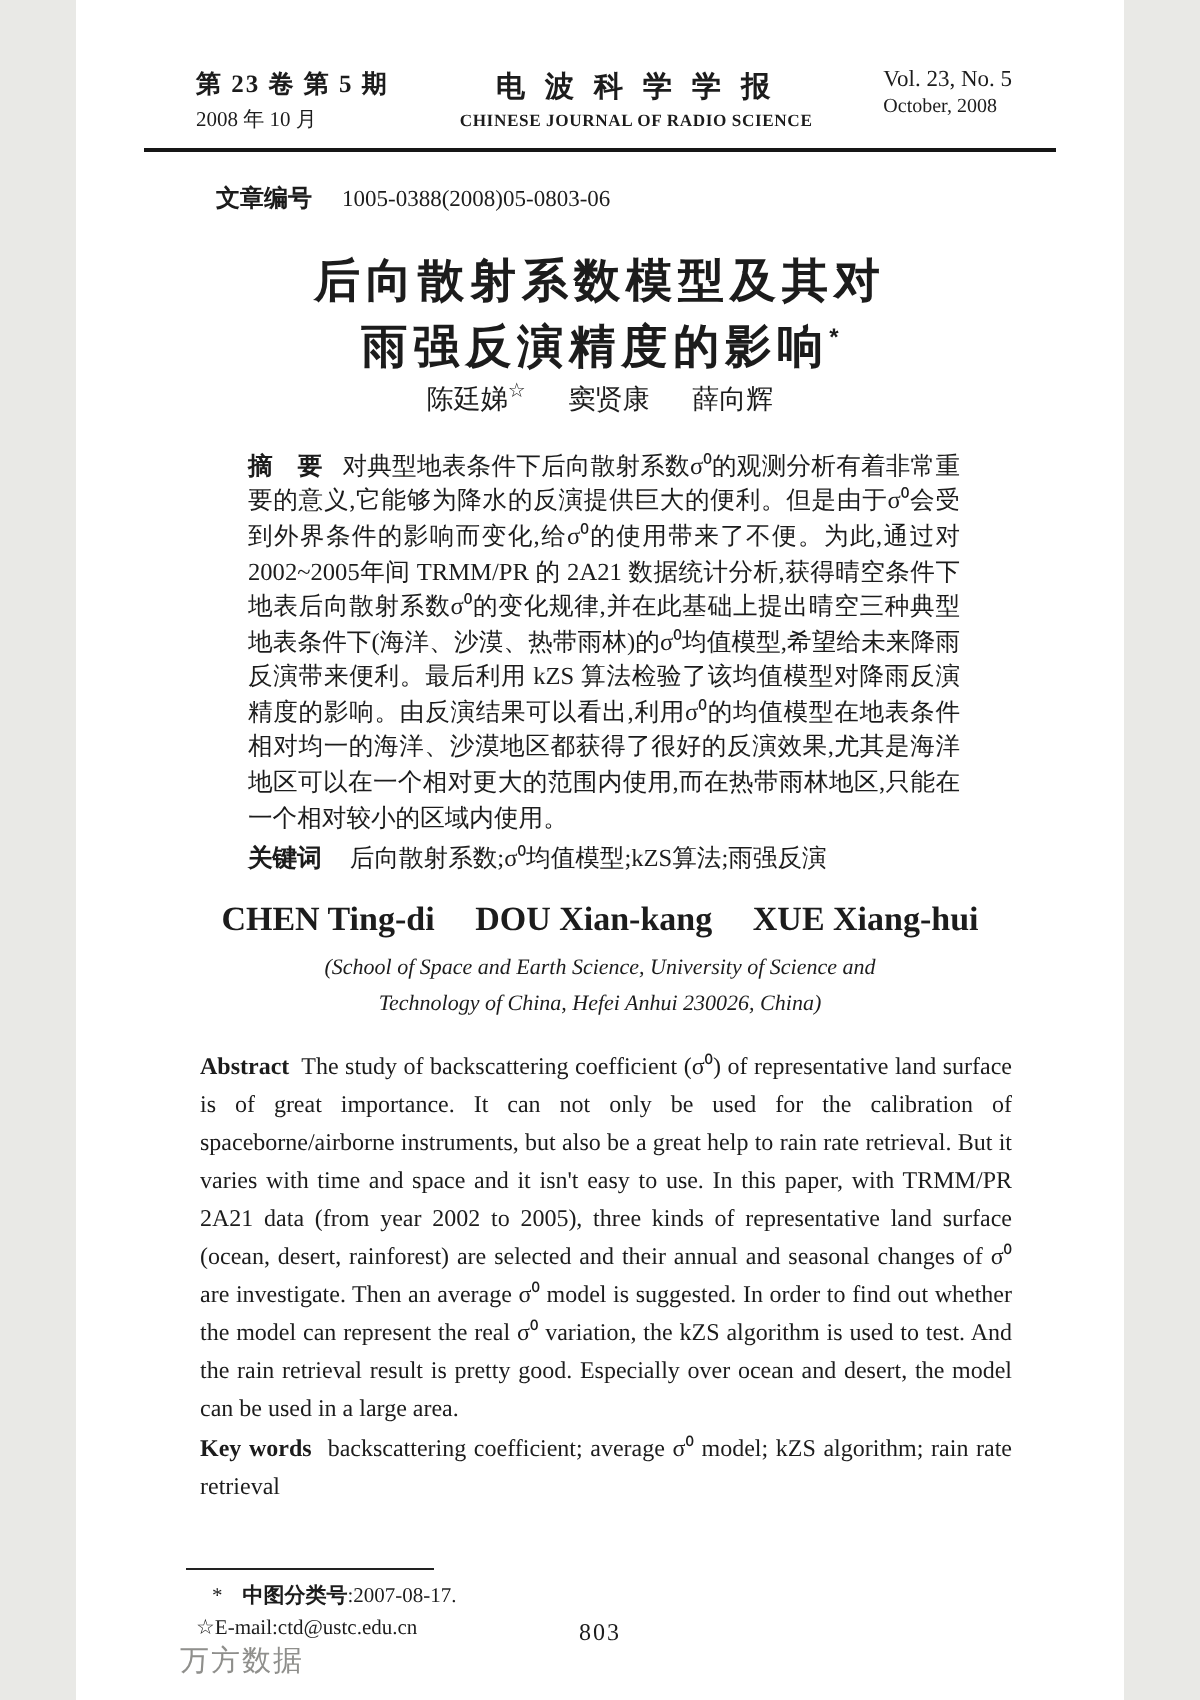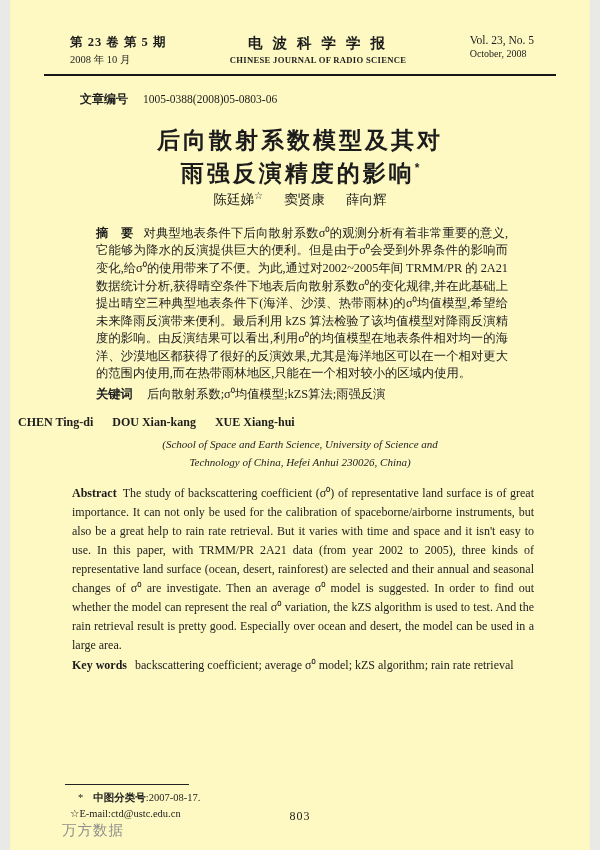--- a/index.html
+++ b/index.html
@@ -1,17 +1,17 @@
 <!DOCTYPE html>
 <html><head>
 <meta charset="utf-8">
 <style>
   html,body{margin:0;padding:0;}
   body{background:#e9e9e6;font-family:"Liberation Serif",serif;}
-  .page{position:relative;width:580px;height:850px;margin:0 auto;background:#fef9c3;color:#1c1c1c;overflow:hidden;}
+  .page{position:relative;width:524px;height:850px;margin:0 auto;background:#ffffff;color:#1c1c1c;overflow:hidden;}
   
   .hdr{display:flex;justify-content:space-between;align-items:flex-start;padding:34px 56px 0 60px;}
   .hdr-left .l1{font-size:12.5px;font-weight:bold;letter-spacing:1px;}
   .hdr-left .l2{font-size:10.5px;margin-top:2px;}
   .hdr-center{text-align:center;}
   .hdr-center .l1{font-size:14.5px;font-weight:bold;letter-spacing:3px;font-family:"Liberation Sans",sans-serif;}
   .hdr-center .l2{font-size:8.6px;font-weight:bold;margin-top:2px;letter-spacing:.3px;}
   .hdr-right{text-align:left;}
   .hdr-right .l1{font-size:11.5px;}
   .hdr-right .l2{font-size:10px;margin-top:2px;}
@@ -31,21 +31,21 @@
   .abs-cn{margin:16px 82px 0 86px;font-size:12.3px;line-height:1.43;text-align:justify;}
   .abs-cn .lbl{font-weight:bold;font-family:"Liberation Sans",sans-serif;margin-right:10px;}
   .kw-cn{margin:2px 60px 0 86px;font-size:12.3px;}
   .kw-cn .lbl{font-weight:bold;font-family:"Liberation Sans",sans-serif;margin-right:14px;}
   .clc{margin:4px 60px 0 86px;font-size:12.3px;}
   .clc .lbl{font-weight:bold;font-family:"Liberation Sans",sans-serif;}
   .clc .val{margin:0 0 0 12px;}
   .clc .lbl2{font-weight:bold;font-family:"Liberation Sans",sans-serif;margin-left:66px;}
   
   .etitle{margin:20px 30px 0 30px;text-align:center;font-size:16.5px;font-weight:bold;line-height:1.55;letter-spacing:.2px;}
-  .eauthors{margin-top:12px;text-align:left;font-size:12px;font-weight:bold;}
+  .eauthors{margin-top:12px;text-align:center;font-size:17px;font-weight:bold;}
   .eauthors .nm{margin:0 8px;}
   .eaffil{margin-top:6px;text-align:center;font-size:11px;font-style:italic;line-height:1.6;}
   .abs-en{margin:13px 56px 0 62px;font-size:12px;line-height:1.58;text-align:justify;}
   .abs-en .lbl{font-weight:bold;margin-right:6px;}
   .kw-en{margin:1px 56px 0 62px;font-size:12px;line-height:1.58;text-align:justify;}
   .kw-en .lbl{font-weight:bold;margin-right:8px;}
   
   .fn-rule{position:absolute;left:55px;top:784px;width:124px;border-top:1.6px solid #222;}
   .fn-receipt{position:absolute;left:68px;top:791px;font-size:10.5px;}
   .fn-receipt .mark{margin-right:10px;}

